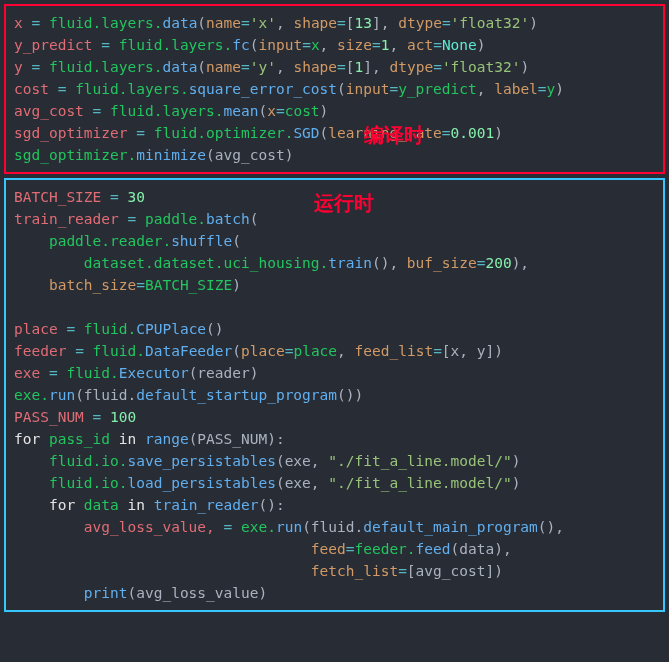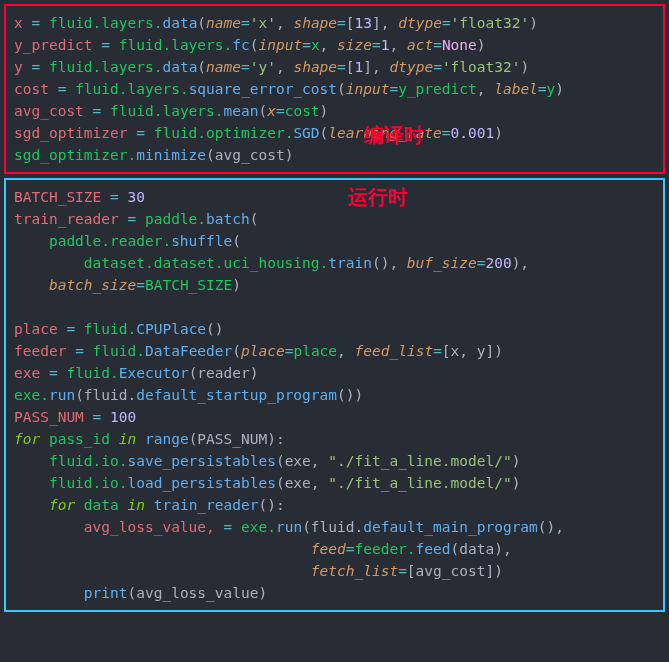--- a/index.html
+++ b/index.html
@@ -23,28 +23,28 @@
     border: 2.5px solid #36c7ff;
   }
   pre {
     margin: 0;
     white-space: pre;
     color: #abb2bf;
   }
   .tok {
     color: #22c55e;
   }
-  .kw  { color: #84cc16; font-style: italic; }      
+  .kw  { color: #e5e5e5; }      
   .fn  { color: #61afef; }      
   .op  { color: #56b6c2; }      
   .id  { color: #e06c75; }      
-  .arg { color: #d19a66; font-style: italic; } 
-  .num { color: #c4b5fd; }      
+  .arg { color: #d19a66; } 
+  .num { color: #86efac; }      
   .str { color: #98c379; }      
-  .none{ color: #f0abfc; }      
+  .none{ color: #5eead4; }      
   .pun { color: #abb2bf; }
   .comment-label {
     position: absolute;
     color: #ff0033;
     font-family: sans-serif;
     font-size: 20px;
     font-weight: 700;
   }
 </style>
 </head>
@@ -55,21 +55,21 @@
   <pre><span class="id">x</span> <span class="op">=</span> <span class="tok">fluid.layers.</span><span class="fn">data</span><span class="pun">(</span><span class="arg">name</span><span class="op">=</span><span class="str">'x'</span><span class="pun">, </span><span class="arg">shape</span><span class="op">=</span><span class="pun">[</span><span class="num">13</span><span class="pun">]</span><span class="pun">, </span><span class="arg">dtype</span><span class="op">=</span><span class="str">'float32'</span><span class="pun">)</span>
 <span class="id">y_predict</span> <span class="op">=</span> <span class="tok">fluid.layers.</span><span class="fn">fc</span><span class="pun">(</span><span class="arg">input</span><span class="op">=</span><span class="tok">x</span><span class="pun">, </span><span class="arg">size</span><span class="op">=</span><span class="num">1</span><span class="pun">, </span><span class="arg">act</span><span class="op">=</span><span class="none">None</span><span class="pun">)</span>
 <span class="id">y</span> <span class="op">=</span> <span class="tok">fluid.layers.</span><span class="fn">data</span><span class="pun">(</span><span class="arg">name</span><span class="op">=</span><span class="str">'y'</span><span class="pun">, </span><span class="arg">shape</span><span class="op">=</span><span class="pun">[</span><span class="num">1</span><span class="pun">]</span><span class="pun">, </span><span class="arg">dtype</span><span class="op">=</span><span class="str">'float32'</span><span class="pun">)</span>
 <span class="id">cost</span> <span class="op">=</span> <span class="tok">fluid.layers.</span><span class="fn">square_error_cost</span><span class="pun">(</span><span class="arg">input</span><span class="op">=</span><span class="tok">y_predict</span><span class="pun">, </span><span class="arg">label</span><span class="op">=</span><span class="tok">y</span><span class="pun">)</span>
 <span class="id">avg_cost</span> <span class="op">=</span> <span class="tok">fluid.layers.</span><span class="fn">mean</span><span class="pun">(</span><span class="arg">x</span><span class="op">=</span><span class="tok">cost</span><span class="pun">)</span>
 <span class="id">sgd_optimizer</span> <span class="op">=</span> <span class="tok">fluid.optimizer.</span><span class="fn">SGD</span><span class="pun">(</span><span class="arg">learning_rate</span><span class="op">=</span><span class="num">0.001</span><span class="pun">)</span>
 <span class="tok">sgd_optimizer.</span><span class="fn">minimize</span><span class="pun">(avg_cost)</span></pre>
 </div>
 
 <div class="panel border-blue">
-  <div class="comment-label" style="top:6px; left:308px;margin-left:34px;">运行时</div>
+  <div class="comment-label" style="top:12px; left:308px;">运行时</div>
   <pre><span class="id">BATCH_SIZE</span> <span class="op">=</span> <span class="num">30</span>
 <span class="id">train_reader</span> <span class="op">=</span> <span class="tok">paddle.</span><span class="fn">batch</span><span class="pun">(</span>
 <span class="tok">    paddle.reader.</span><span class="fn">shuffle</span><span class="pun">(</span>
 <span class="tok">        dataset.dataset.uci_housing.</span><span class="fn">train</span><span class="pun">(), </span><span class="arg">buf_size</span><span class="op">=</span><span class="num">200</span><span class="pun">),</span>
 <span>    </span><span class="arg">batch_size</span><span class="op">=</span><span class="tok">BATCH_SIZE</span><span class="pun">)</span>
 <span></span>
 <span class="id">place</span> <span class="op">=</span> <span class="tok">fluid.</span><span class="fn">CPUPlace</span><span class="pun">()</span>
 <span class="id">feeder</span> <span class="op">=</span> <span class="tok">fluid.</span><span class="fn">DataFeeder</span><span class="pun">(</span><span class="arg">place</span><span class="op">=</span><span class="tok">place</span><span class="pun">, </span><span class="arg">feed_list</span><span class="op">=</span><span class="pun">[x, y]</span><span class="pun">)</span>
 <span class="id">exe</span> <span class="op">=</span> <span class="tok">fluid.</span><span class="fn">Executor</span><span class="pun">(reader)</span>
 <span class="tok">exe.</span><span class="fn">run</span><span class="pun">(fluid.</span><span class="fn">default_startup_program</span><span class="pun">())</span>

